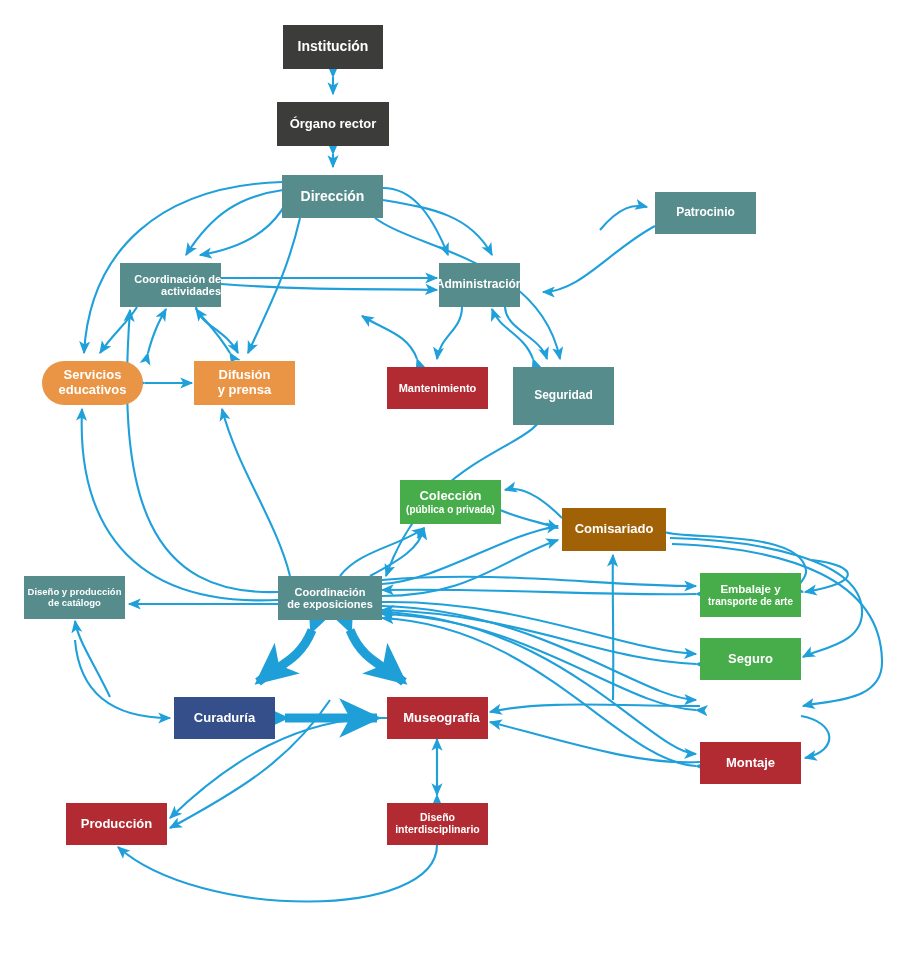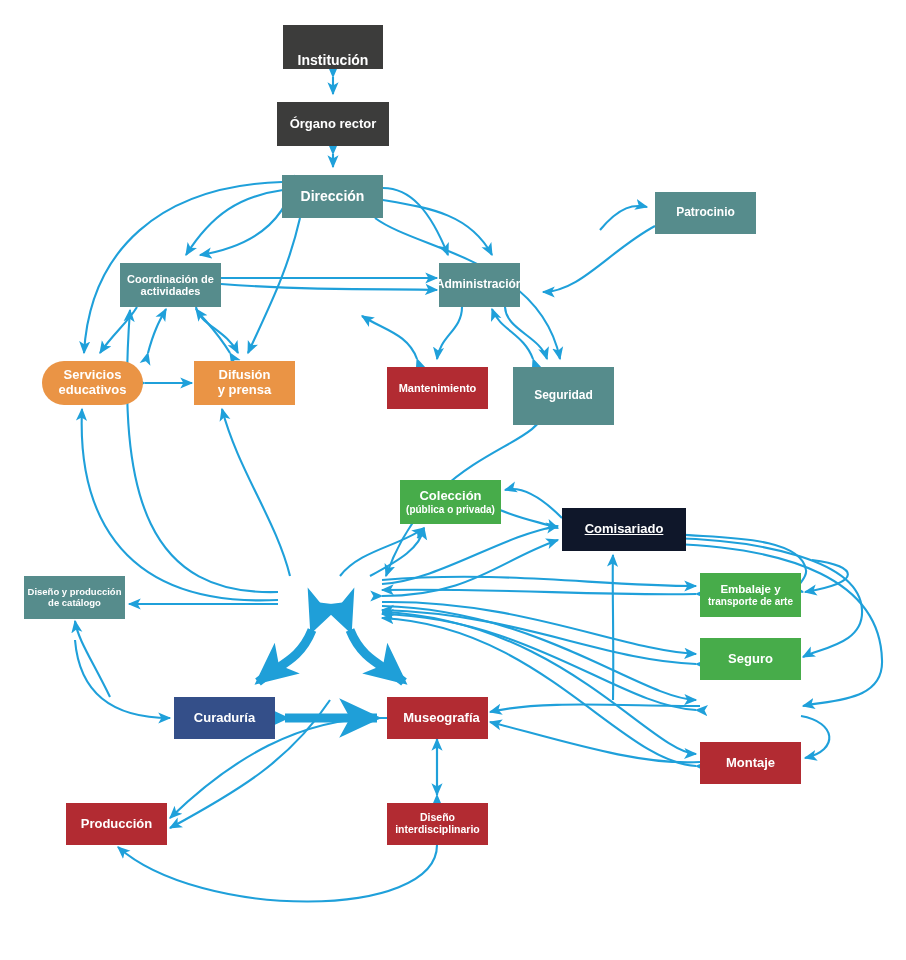--- a/index.html
+++ b/index.html
@@ -134,37 +134,37 @@
 
     </g>
 
     <g fill="none" stroke="#1f9fd8" stroke-width="9" stroke-linecap="butt" marker-end="url(#ah-thick)" marker-start="url(#ah-thick)">
       <path d="M312,630 C300,660 280,664 258,682"></path>
       <path d="M350,630 C362,660 382,664 404,682"></path>
       <path d="M285,718 L377,718"></path>
     </g>
   </svg>
 
-  <div class="node" style="left:283px;top:25px;width:100px;height:44px;background:#3c3c3b;font-size:14px;justify-content:flex-end;">
+  <div class="node" style="left:283px;top:25px;width:100px;height:44px;background:#3c3c3b;font-size:14px;">
     <span class="l1">Institución</span>
   </div>
 
   <div class="node" style="left:277px;top:102px;width:112px;height:44px;background:#3c3c3b;font-size:13px;">
     <span class="l1">Órgano rector</span>
   </div>
 
   <div class="node" style="left:282px;top:175px;width:101px;height:43px;background:#568c8c;font-size:14px;">
     <span class="l1">Dirección</span>
   </div>
 
   <div class="node" style="left:655px;top:192px;width:101px;height:42px;background:#568c8c;font-size:12px;">
     <span class="l1">Patrocinio</span>
   </div>
 
-  <div class="node" style="left:120px;top:263px;width:101px;height:44px;background:#568c8c;font-size:11px;">
+  <div class="node" style="left:120px;top:263px;width:101px;height:44px;background:#568c8c;font-size:11px;align-items:flex-end;">
     <span class="l1">Coordinación de</span>
     <span class="l2">actividades</span>
   </div>
 
   <div class="node" style="left:439px;top:263px;width:81px;height:44px;background:#568c8c;font-size:12px;">
     <span class="l1">Administración</span>
   </div>
 
   <div class="node" style="left:42px;top:361px;width:101px;height:44px;background:#ea9445;font-size:13px;border-radius:22px;">
     <span class="l1">Servicios</span>
@@ -182,29 +182,33 @@
 
   <div class="node" style="left:513px;top:367px;width:101px;height:58px;background:#568c8c;font-size:12px;">
     <span class="l1">Seguridad</span>
   </div>
 
   <div class="node sub" style="left:400px;top:480px;width:101px;height:44px;background:#47ac4a;font-size:13px;">
     <span class="l1">Colección</span>
     <span class="l2">(pública o privada)</span>
   </div>
 
-  <div class="node" style="left:562px;top:508px;width:124px;height:43px;background:#0f172a;font-size:13px;text-decoration:underline;">
+  <div class="node" style="left:562px;top:508px;width:104px;height:43px;background:#a16207;font-size:13px;">
     <span class="l1">Comisariado</span>
   </div>
 
   <div class="node" style="left:24px;top:576px;width:101px;height:43px;background:#568c8c;font-size:9.5px;">
     <span class="l1">Diseño y producción</span>
     <span class="l2">de catálogo</span>
   </div>
 
+  <div class="node" style="left:278px;top:576px;width:104px;height:44px;background:#568c8c;font-size:11px;">
+    <span class="l1">Coordinación</span>
+    <span class="l2">de exposiciones</span>
+  </div>
 
   <div class="node sub" style="left:700px;top:573px;width:101px;height:44px;background:#47ac4a;font-size:11.5px;">
     <span class="l1">Embalaje y</span>
     <span class="l2">transporte de arte</span>
   </div>
 
   <div class="node" style="left:700px;top:638px;width:101px;height:42px;background:#47ac4a;font-size:13px;">
     <span class="l1">Seguro</span>
   </div>
 

